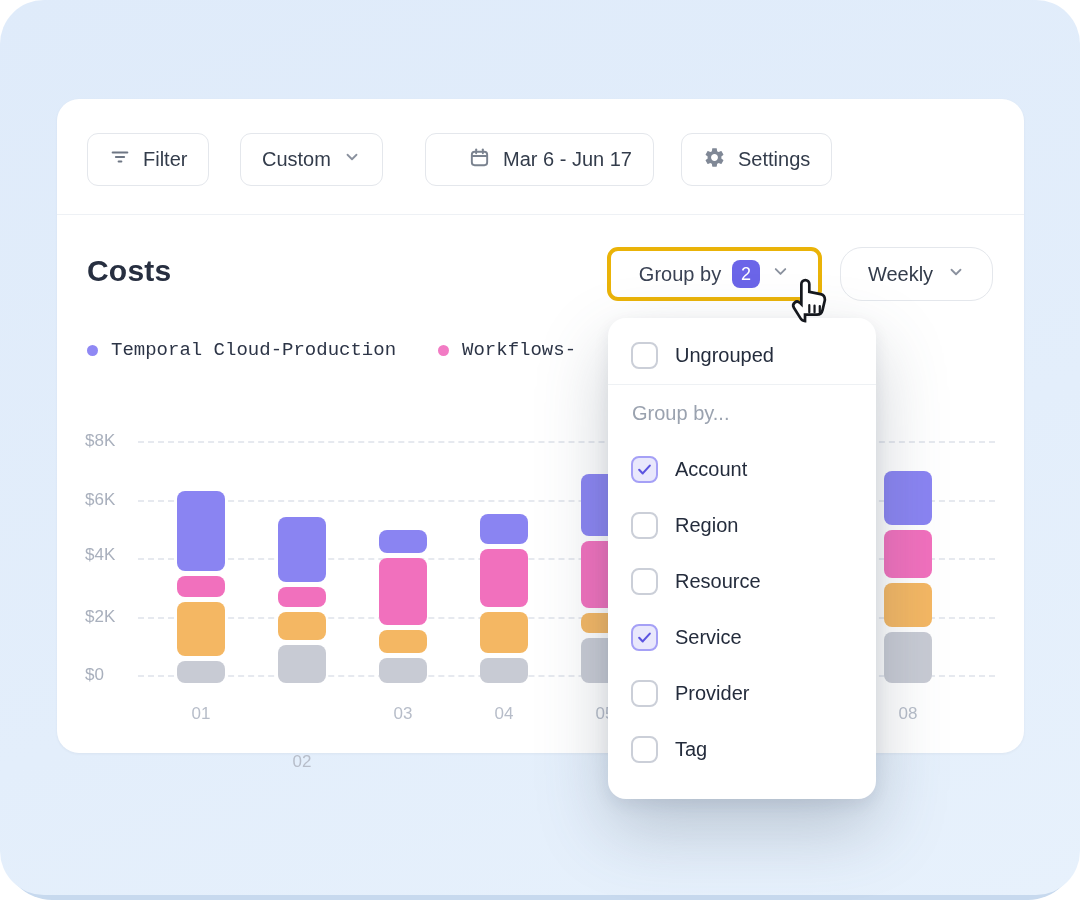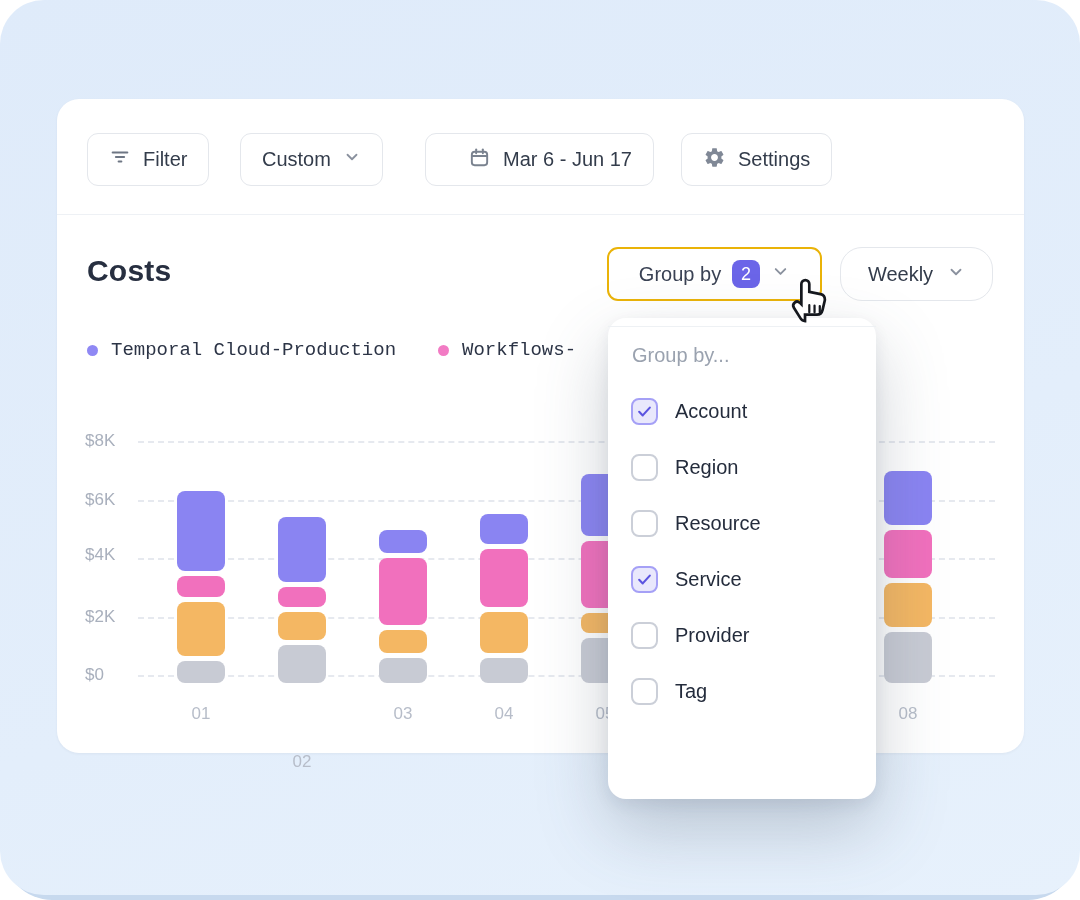--- a/index.html
+++ b/index.html
@@ -10,21 +10,21 @@
 
   .card { position:absolute; left:57px; top:99px; width:967px; height:654px; background:#ffffff; border-radius:22px; box-shadow:0 1px 3px rgba(30,41,59,.05); }
 
   
   .toolbar { position:absolute; left:0; top:0; right:0; height:116px; border-bottom:1px solid #eef1f5; }
   .tbtn { position:absolute; top:34px; height:53px; display:flex; align-items:center; gap:12px; padding:0 21px; background:#fff; border:1px solid #e4e7ec; border-radius:11px; font-size:20px; color:#333c4b; cursor:pointer; }
   .tbtn svg { flex:0 0 auto; }
 
   
   .page-title { position:absolute; left:30px; top:155px; font-size:30px; font-weight:700; color:#272f40; letter-spacing:.2px; }
-  .groupby-btn { position:absolute; left:550px; top:148px; width:215px; height:54px; display:flex; align-items:center; justify-content:center; gap:11px; background:#fff; border:2px solid #eab308; border-radius:11px; font-size:20px; color:#3a4254; cursor:pointer; }
+  .groupby-btn { position:absolute; left:550px; top:148px; width:215px; height:54px; display:flex; align-items:center; justify-content:center; gap:11px; background:#fff; border:4px solid #eab308; border-radius:11px; font-size:20px; color:#3a4254; cursor:pointer; }
   .gb-badge { display:flex; align-items:center; justify-content:center; width:28px; height:28px; border-radius:8px; background:#6b65e8; color:#fff; font-size:18px; }
   .weekly-btn { position:absolute; left:783px; top:148px; width:153px; height:54px; display:flex; align-items:center; justify-content:center; gap:14px; background:#fff; border:1px solid #e4e7ec; border-radius:22px; font-size:20px; color:#333c4b; cursor:pointer; }
 
   
   .legend { position:absolute; left:30px; top:240px; display:flex; align-items:center; gap:42px;font-family:Liberation Mono, monospace; }
   .legend-item { display:flex; align-items:center; gap:13px; font-size:19px; color:#2c3446; cursor:pointer; white-space:nowrap; }
   .legend-dot { width:11px; height:11px; border-radius:50%; }
 
   
   .chart { position:absolute; left:28px; top:330px; width:912px; height:300px; }
@@ -181,20 +181,24 @@
           <div class="seg" style="height: 51.1875px; background: rgb(200, 203, 212);"></div>
           <div class="seg" style="height: 43.875px; background: rgb(244, 183, 99);"></div>
           <div class="seg" style="height: 48.2625px; background: rgb(241, 112, 189);"></div>
           <div class="seg" style="height: 54.1125px; background: rgb(138, 132, 242);"></div>
         </div>
         <div class="xtick" style="left: 799px;">08</div>
       </div>
   </div>
 
   <div class="dropdown">
+    <div class="dd-row first">
+      <span class="cbx"></span>
+      <span>Ungrouped</span>
+    </div>
     <div class="dd-divider"></div>
     <div class="dd-section">Group by...</div>
     <div id="dd-options">
         <div class="dd-row">
           <span class="cbx checked">
             <svg width="17" height="17" viewBox="0 0 24 24">
               <polyline points="4.5 12.5 9.5 17.5 19.5 6.5" fill="none" stroke="#5b54e0" stroke-width="3" stroke-linecap="round" stroke-linejoin="round"></polyline>
             </svg>
           </span>
           <span>Account</span>

